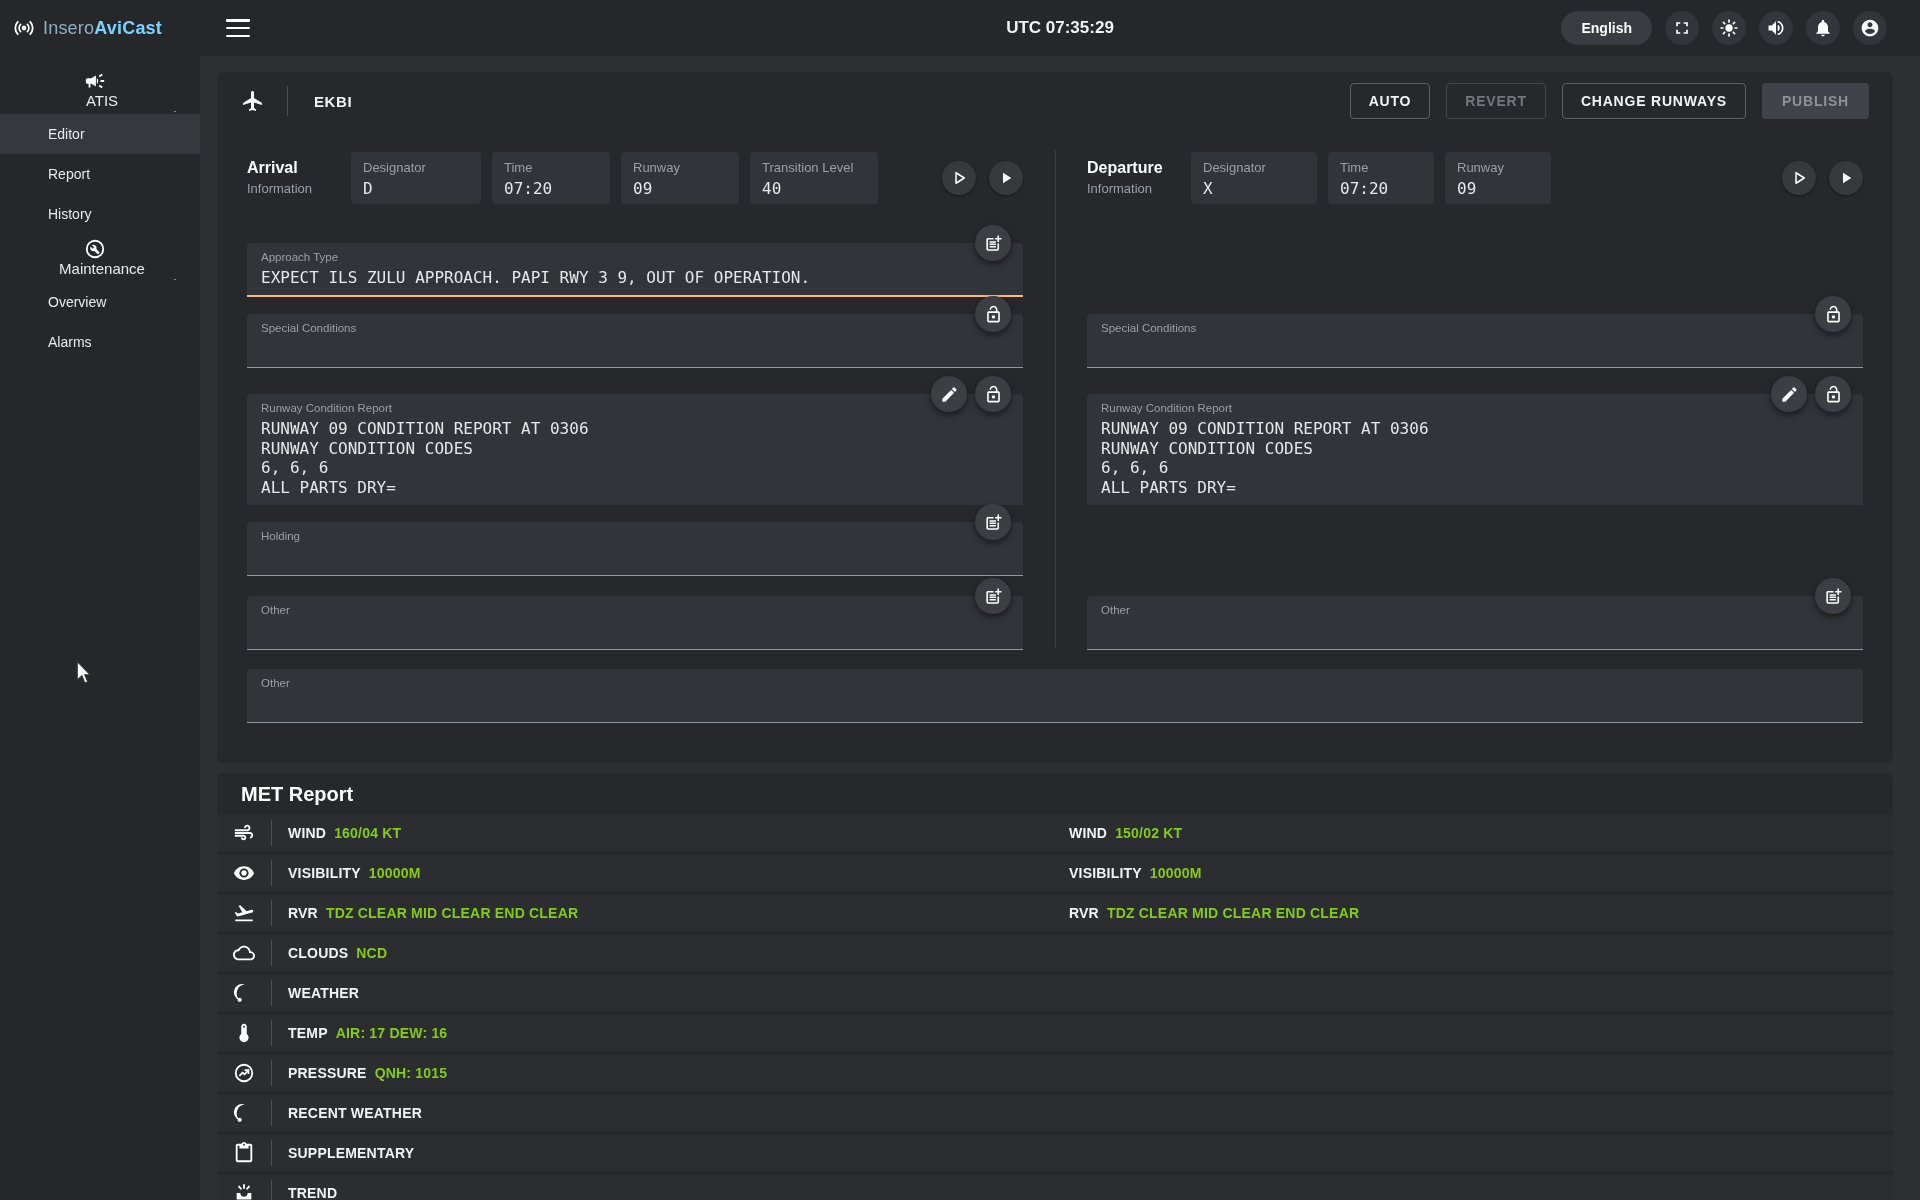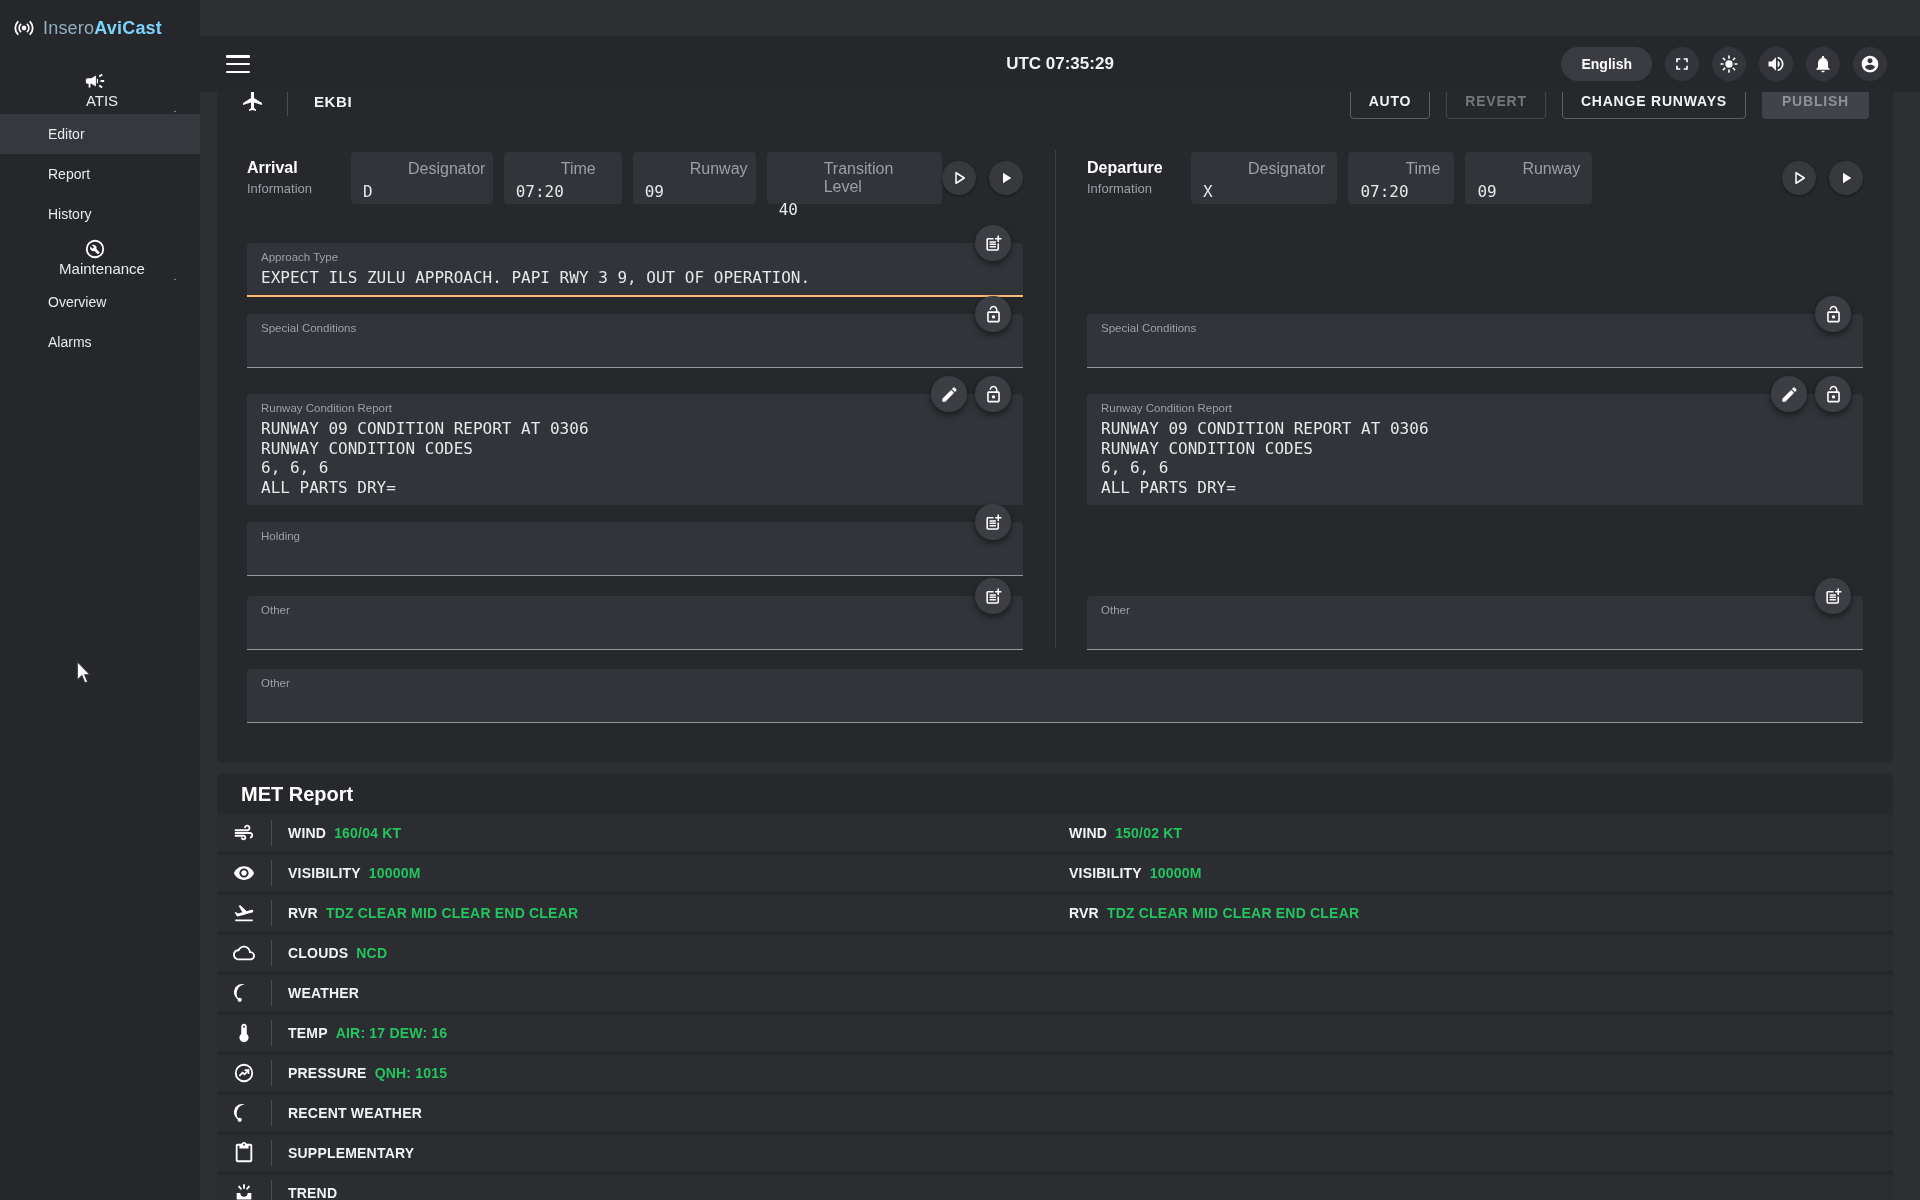--- a/index.html
+++ b/index.html
@@ -13,21 +13,21 @@
   .logo-light { color:#8fafc0; font-weight:400; }
   .logo-bold { color:#7dd3fc; font-weight:bold; }
   .nav { margin-top:14px; }
   .nav-parent { height:44px; display:flex; align-items:center; padding:0 16px 0 20px; font-size:15px; color:#e8eaed; cursor:pointer;flex-direction:column; }
   .nav-parent .nicon { width:22px; height:22px; margin-right:14px; flex:none; }
   .nav-parent .chev { margin-left:auto; width:18px; height:18px; }
   .nav-sub { height:40px; display:flex; align-items:center; padding-left:48px; font-size:14px; color:#e8eaed; cursor:pointer; }
   .nav-sub.selected { background:#36383d; }
 
   
-  .topbar { position:absolute; left:200px; top:0; right:0; height:56px; background:#26272b; display:flex; align-items:center; z-index:4;margin-top:36px; }
+  .topbar { position:absolute; left:200px; top:0; right:0; height:56px; background:#26272b; display:flex; align-items:center; z-index:4; }
   .burger { width:24px; height:18px; margin-left:26px; display:flex; flex-direction:column; justify-content:space-between; cursor:pointer; }
   .burger span { display:block; height:2.5px; background:#fff; border-radius:1px; }
   .utc { position:absolute; left:50%; transform:translateX(-50%); font-weight:bold; font-size:17px; color:#f1f3f4; }
   .top-right { margin-left:auto; display:flex; align-items:center; gap:13px; margin-right:33px; }
   .pill { height:34px; padding:0 20px; border-radius:17px; background:#3a3c41; color:#fff; font-weight:bold; font-size:14px; display:flex; align-items:center; cursor:pointer; }
   .cbtn { width:34px; height:34px; border-radius:50%; background:#33353a; display:flex; align-items:center; justify-content:center; cursor:pointer; }
   .cbtn svg { width:20px; height:20px; }
 
   
   .content { position:absolute; left:200px; top:56px; right:0; bottom:0; overflow:hidden; padding:16px 27px 0 17px; }
@@ -48,21 +48,21 @@
   .col.left { padding-right:32px; }
   .col.right { padding-left:32px; }
   .center-div { position:absolute; left:50%; top:20px; width:1px; height:498px; background:#3c3e43; }
 
   .hdr-row { display:flex; align-items:center; padding-top:20px; height:75px; }
   .sec-title { width:104px; flex:none; }
   .sec-title .t { font-size:16px; font-weight:bold; color:#fff; }
   .sec-title .s { font-size:13px; color:#9aa0a6; margin-top:4px; }
   .chips { display:flex; gap:11px; }
   .chip { background:#313438; border-radius:4px; padding:8px 12px 6px; min-width:118px; height:52px; cursor:text; }
-  .chip .flabel { font-size:16px; color:#9aa0a6;margin-left:45px; }
+  .chip .flabel { font-size:13px; color:#9aa0a6; }
   .chip .fvalue { font-family:"DejaVu Sans Mono", monospace; font-size:16px; color:#e6e8ea; margin-top:4px; }
   .plays { margin-left:auto; display:flex; gap:13px; }
   .pbtn { width:34px; height:34px; border-radius:50%; background:#37393d; display:flex; align-items:center; justify-content:center; cursor:pointer; box-shadow:0 1px 3px rgba(0,0,0,.4); }
   .pbtn svg { width:18px; height:18px; }
 
   .field { position:relative; background:#313438; border-radius:4px 4px 0 0; padding:8px 14px 6px; min-height:54px; cursor:text; }
   .field .flabel { font-size:11.5px; color:#9aa0a6; }
   .field .fvalue { font-family:"DejaVu Sans Mono", monospace; font-size:16px; color:#e6e8ea; margin-top:5px; line-height:19.5px; white-space:pre-wrap; }
   .u-strong { border-bottom:2px solid #fdba74; }
   .u-dim { border-bottom:1px solid #94979c; }
@@ -78,21 +78,21 @@
   .fab.pos1 { right:12px; } .fab.pos2 { right:56px; }
 
   
   .met { margin-top:10px; background:#26282b; border-radius:6px 6px 0 0; padding-bottom:2px; }
   .met-title { height:42px; display:flex; align-items:center; padding:0 24px; font-size:20px; font-weight:bold; color:#fff; }
   .mrow { height:36px; margin-bottom:4px; background:#2b2d31; display:flex; align-items:center; position:relative; }
   .icell { width:54px; display:flex; justify-content:center; flex:none; }
   .icell svg { width:22px; height:22px; }
   .mdiv { width:1px; height:26px; background:#4b4e53; flex:none; }
   .mlabel { margin-left:16px; font-weight:bold; font-size:14px; color:#f1f3f4; letter-spacing:.2px; white-space:nowrap; }
-  .mvalue { margin-left:8px; font-weight:bold; font-size:14px; color:#22c55e; letter-spacing:.2px; white-space:nowrap; }
+  .mvalue { margin-left:8px; font-weight:bold; font-size:14px; color:#84cc16; letter-spacing:.2px; white-space:nowrap; }
   .rcol { position:absolute; left:50%; margin-left:14px; display:flex; align-items:center; }
   .rcol .mlabel { margin-left:0; }
 
   .cursor { position:absolute; left:75px; top:660px; z-index:50; pointer-events:none; }
 </style>
 </head>
 <body>
 
 <div class="sidebar">
   <div class="logo">

